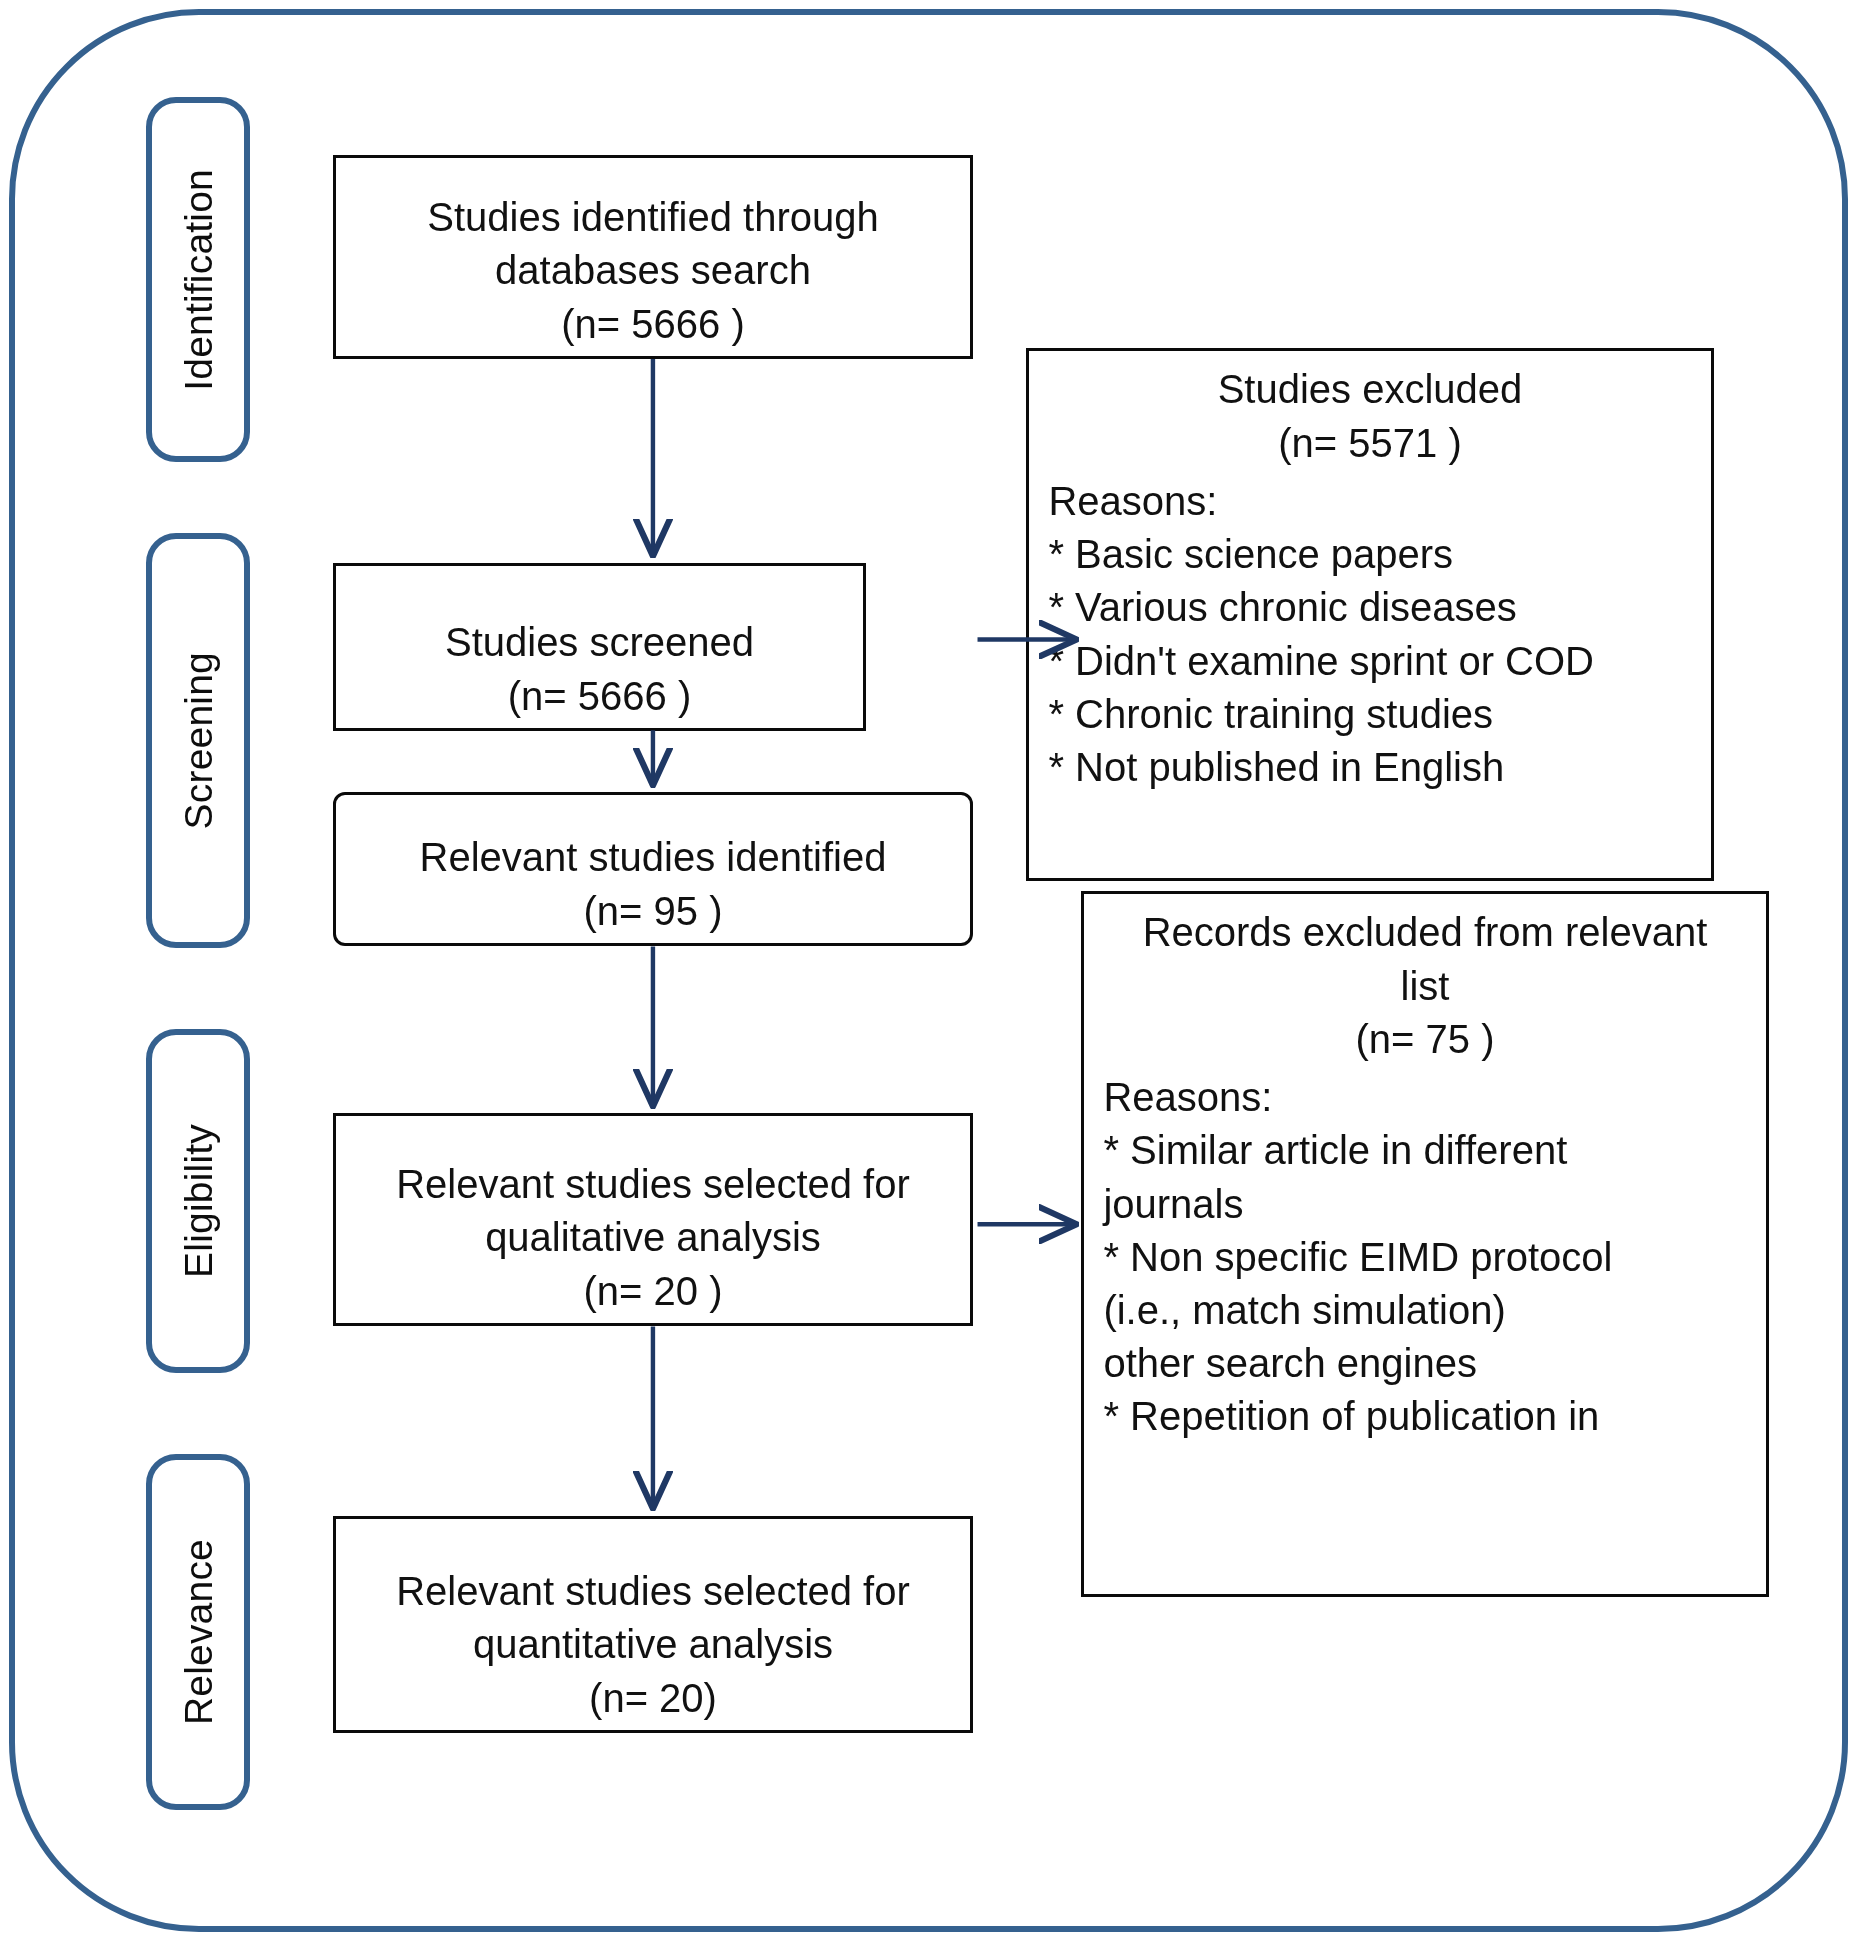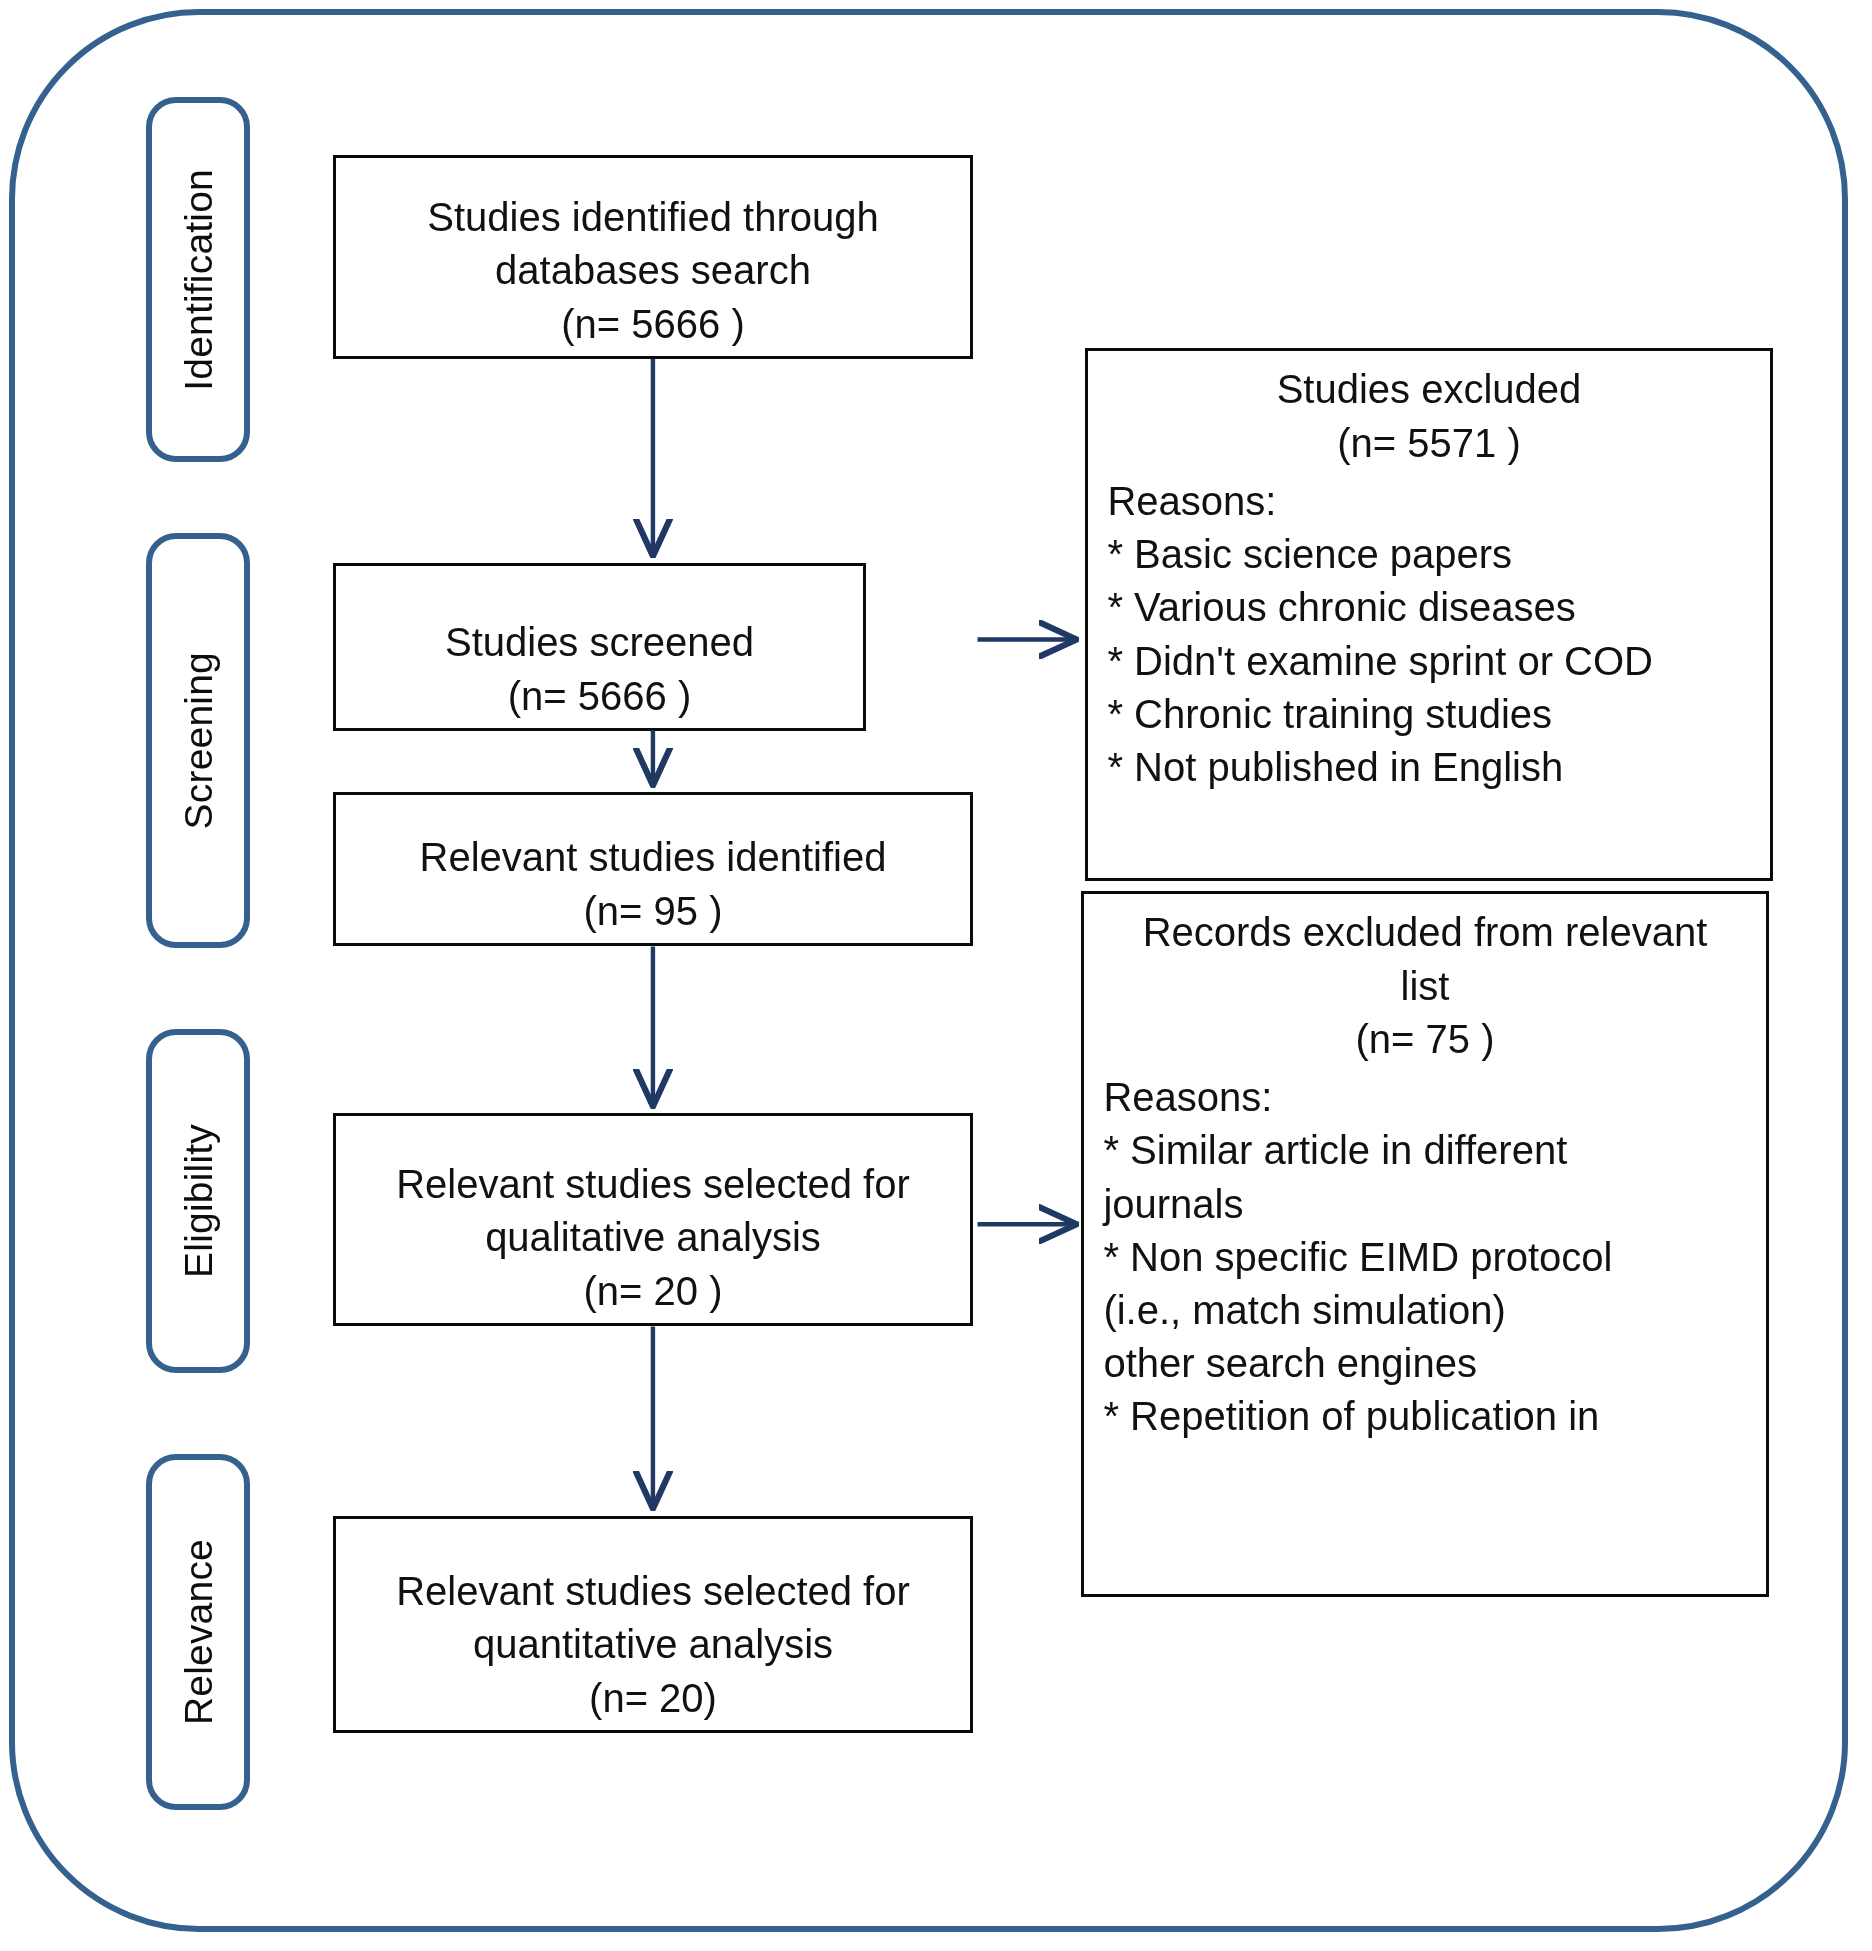--- a/index.html
+++ b/index.html
@@ -136,38 +136,38 @@
     <div class="line">Studies identified through</div>
     <div class="line">databases search</div>
     <div class="line">(n= 5666 )</div>
   </div>
 
   <div class="flow-box" style="left:333px; top:563px; width:533px; height:168px;">
     <div class="line">Studies screened</div>
     <div class="line">(n= 5666 )</div>
   </div>
 
-  <div class="flow-box" style="left:333px; top:792px; width:640px; height:154px;">
+  <div class="flow-box" style="left:333px; top:792px; width:640px; height:154px;border-radius:12px;">
     <div class="line">Relevant studies identified</div>
     <div class="line">(n= 95 )</div>
   </div>
 
   <div class="flow-box" style="left:333px; top:1113px; width:640px; height:213px;">
     <div class="line">Relevant studies selected for</div>
     <div class="line">qualitative analysis</div>
     <div class="line">(n= 20 )</div>
   </div>
 
   <div class="flow-box" style="left:333px; top:1516px; width:640px; height:217px;">
     <div class="line">Relevant studies selected for</div>
     <div class="line">quantitative analysis</div>
     <div class="line">(n= 20)</div>
   </div>
 
-  <div class="excl-box" style="left:1085px; top:348px; width:688px; height:533px;">
+  <div class="excl-box" style="left:1026px; top:348px; width:688px; height:533px;">
     <div class="head-line">Studies excluded</div>
     <div class="head-line">(n= 5571 )</div>
     <div class="reason-head">Reasons:</div>
     <div class="reason-item">* Basic science papers</div>
     <div class="reason-item">* Various chronic diseases</div>
     <div class="reason-item">* Didn't examine sprint or COD</div>
     <div class="reason-item">* Chronic training studies</div>
     <div class="reason-item">* Not published in English</div>
   </div>
 

